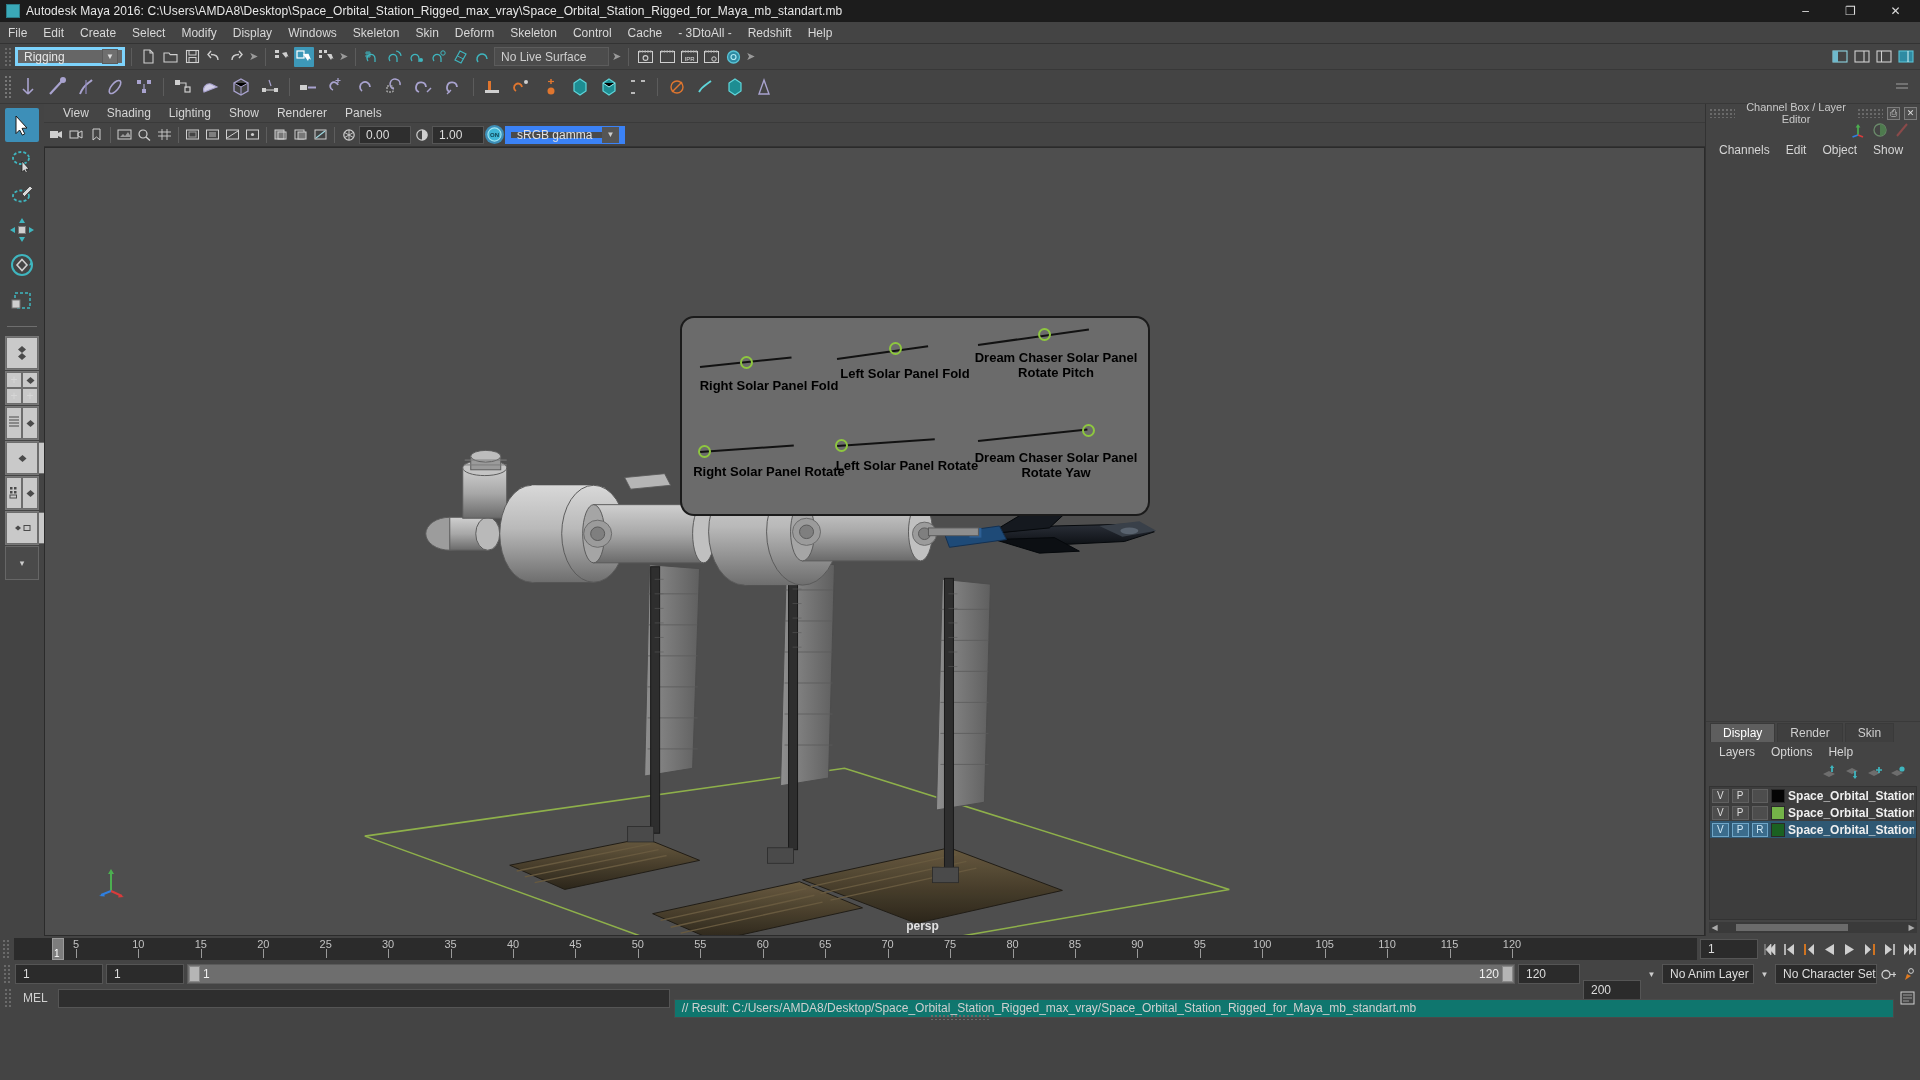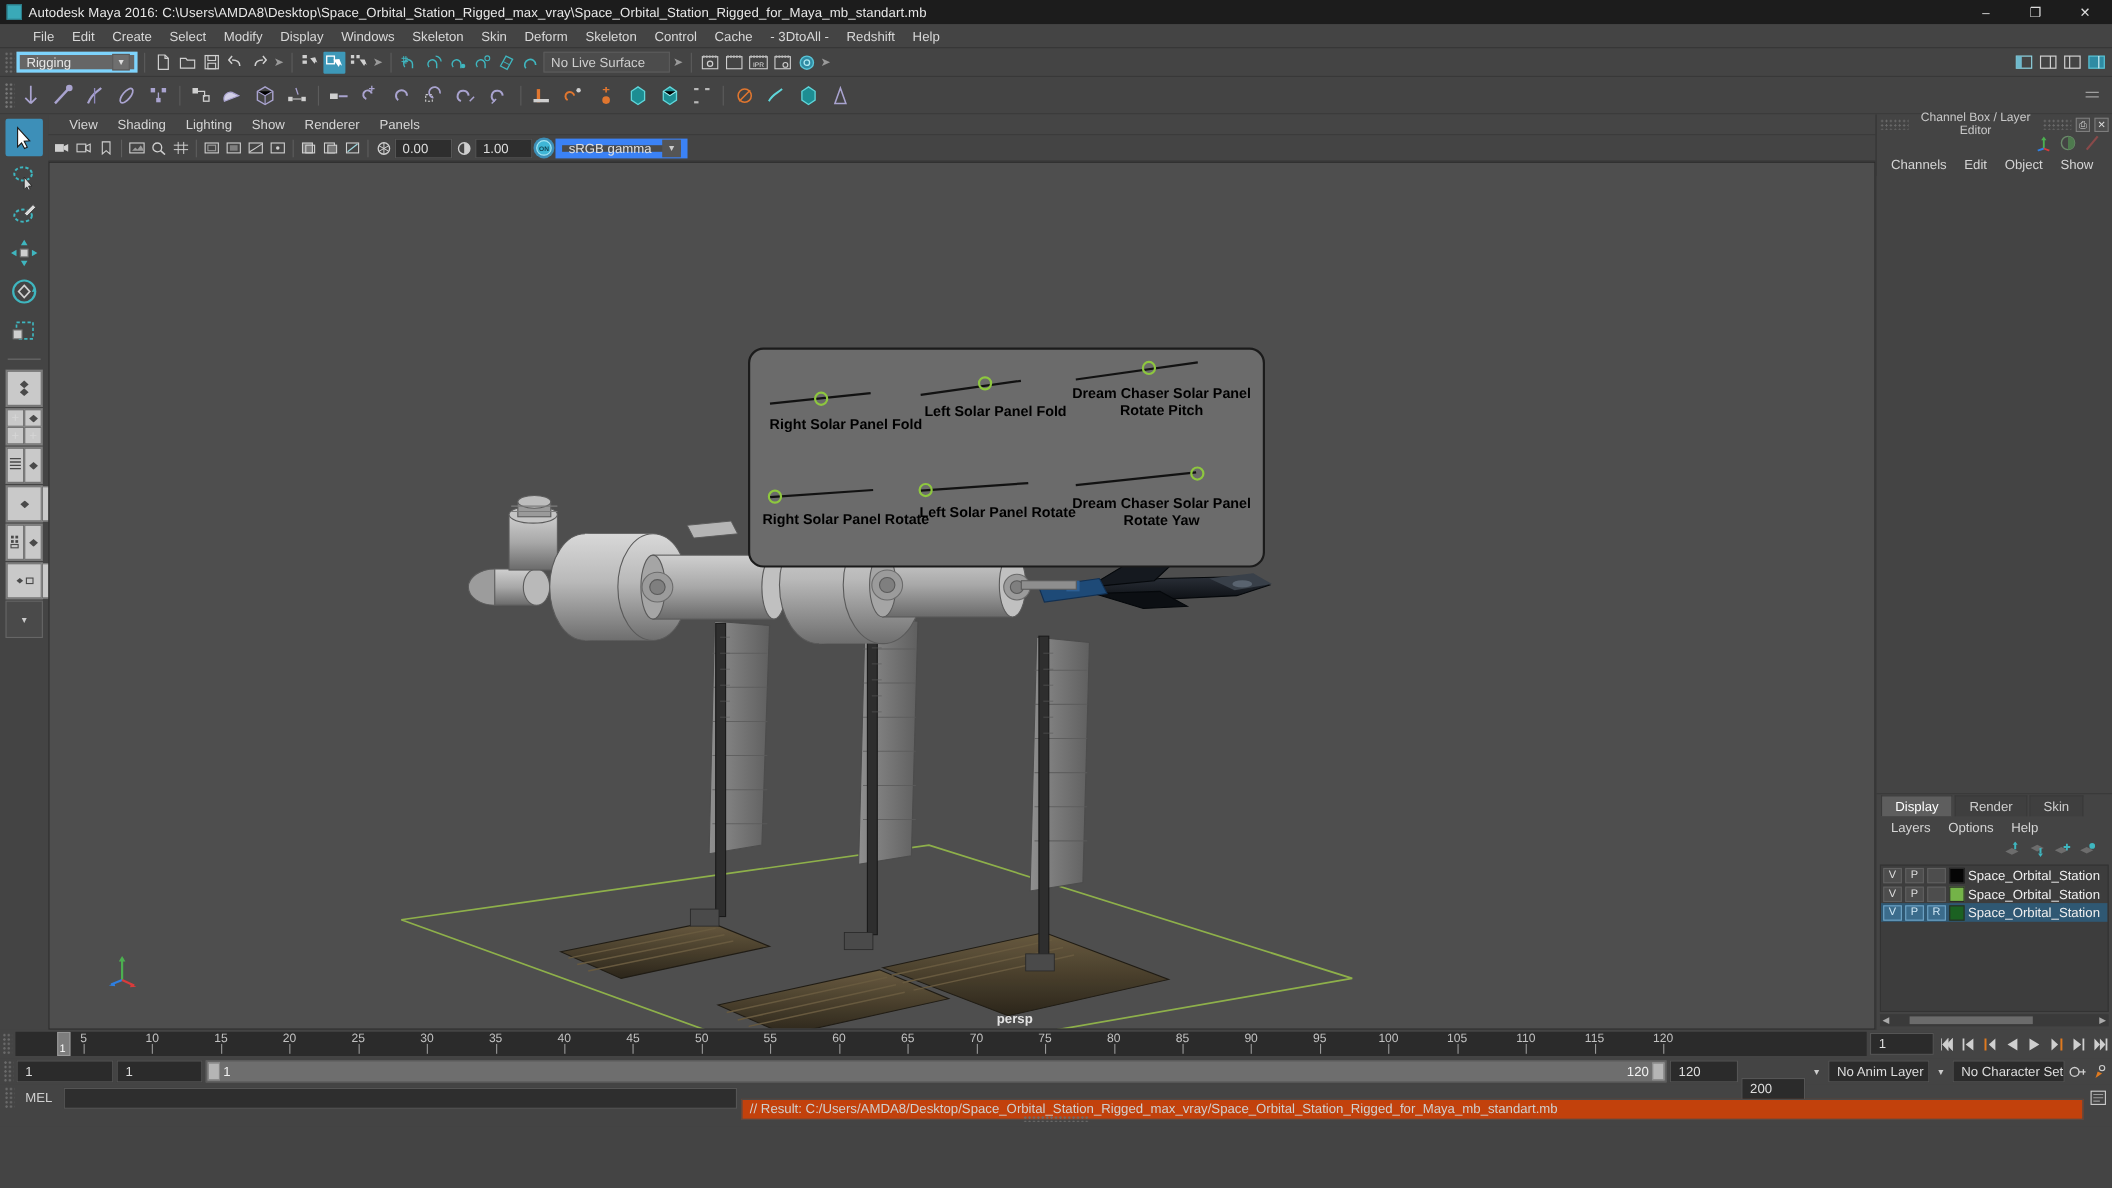--- a/index.html
+++ b/index.html
@@ -7,21 +7,21 @@
   body { font-family:"Liberation Sans", sans-serif; font-size:12px; color:#d6d6d6; -webkit-font-smoothing:antialiased; }
 
   
   #titlebar { height:22px; background:#1c1c1c; display:flex; align-items:center; padding:0 2px; }
   #titlebar .app-ico { width:14px;height:14px;margin:0 6px 0 4px;background:#3aa9b8;border:1px solid #2c7d89;flex:none;}
   #titlebar .ttl { font-size:12px; color:#e8e8e8; white-space:nowrap; letter-spacing:.1px;}
   #titlebar .wbtns { margin-left:auto; display:flex; }
   #titlebar .wbtn { width:45px;height:22px;display:flex;align-items:center;justify-content:center;color:#ddd;font-size:12px; }
 
   
-  #menubar { height:22px; background:#444444; display:flex; align-items:center; padding-left:22px; border-bottom:1px solid #333;}
+  #menubar { height:22px; background:#444444; display:flex; align-items:center; padding-left:0; border-bottom:1px solid #333;}
   #menubar .mi { padding:2px 8px; font-size:12px; color:#d8d8d8; white-space:nowrap; }
 
   
   #statusrow { height:26px; background:#444; display:flex; align-items:center; gap:2px; padding:0 4px; border-bottom:1px solid #383838;}
   .grip { width:9px; height:20px; flex:none;
           background-image:radial-gradient(circle, #6a6a6a 1px, transparent 1.2px);
           background-size:4px 4px; }
   .sep { width:1px;height:18px;background:#5c5c5c;margin:0 4px;flex:none;}
   .arrowtab { width:11px;height:18px;flex:none;display:flex;align-items:center;justify-content:center;color:#9a9a9a;font-size:11px;}
   .menuselect { height:19px; background:#666; border:3px solid #7dd3fc; color:#e6e6e6; display:flex; align-items:center;
@@ -88,21 +88,21 @@
   .letab.active{background:#5e5e5e;color:#fff;}
   #lemenu{height:20px;display:flex;align-items:center;gap:2px;padding-left:6px;}
   #lemenu .mi{padding:1px 7px;font-size:12px;color:#d5d5d5;}
   #letoolbar{height:22px;display:flex;align-items:center;justify-content:flex-end;gap:7px;padding-right:14px;}
   #layerlist{flex:1;background:#3d3d3d;border:1px solid #333;margin:2px 3px;overflow:hidden;}
   .layerrow{height:17px;display:flex;align-items:center;gap:3px;padding:0 2px;}
   .layerrow.sel{background:#2f5873;}
   .lchk{width:17px;height:14px;background:#4d4d4d;border:1px solid #606060;display:flex;align-items:center;justify-content:center;font-size:10px;color:#ddd;}
   .layerrow.sel .lchk{background:#3b6c8c;border-color:#6fa6c8;color:#cfe7f5;}
   .lswatch{width:14px;height:14px;border:1px solid #2a2a2a;}
-  .lname{font-size:12px;color:#efefef;white-space:nowrap;overflow:hidden;}
+  .lname{font-size:12px;color:#efefef;white-space:nowrap;overflow:hidden;font-weight:bold;}
   #lescroll{height:11px;margin:0 3px 3px;background:#3a3a3a;display:flex;align-items:center;}
   #lescroll .bar{height:7px;background:#6b6b6b;margin-left:16px;width:112px;}
   #lescroll .ar{width:11px;text-align:center;font-size:8px;color:#aaa;}
 
   
   #timerow{height:26px;background:#444;display:flex;align-items:center;gap:3px;padding:0 2px;}
   #timeslider{flex:1;height:22px;background:#2b2b2b;position:relative;overflow:hidden;}
   .ttick{position:absolute;top:11px;width:1px;height:9px;background:#9a9a9a;}
   .tlab{position:absolute;top:0px;font-size:11px;color:#c2c2c2;transform:translateX(-50%);}
   #tcursor{position:absolute;top:0;width:12px;height:22px;background:#7d7d7d;border:1px solid #9a9a9a;}
@@ -115,21 +115,21 @@
   .rfield{height:20px;background:#2b2b2b;border:1px solid #555;color:#ddd;display:flex;align-items:center;padding-left:7px;font-size:12px;flex:none;}
   #rangebar{flex:1;height:20px;background:#6e6e6e;border:1px solid #5a5a5a;display:flex;align-items:center;justify-content:space-between;padding:0 1px;}
   .rgrip{width:11px;height:16px;background:#b5b5b5;border:1px solid #888;flex:none;}
   #rangebar .rv{font-size:12px;color:#f0f0f0;padding:0 3px;}
   .ddbtn{width:15px;height:20px;display:flex;align-items:center;justify-content:center;font-size:8px;color:#ccc;flex:none;}
 
   
   #melrow{height:24px;background:#444;display:flex;align-items:center;gap:4px;padding:0 4px;}
   #melrow .lbl{font-size:12px;color:#d0d0d0;padding:0 6px;}
   #melinput{width:612px;height:19px;background:#2e2e2e;border:1px solid #555;flex:none;}
-  #melresult{flex:1;height:19px;background:#c2410c;border:1px solid #4a4a4a;display:flex;align-items:center;padding-left:7px;font-size:12px;color:#cfcfcf;overflow:hidden;white-space:nowrap;margin-top:20px;}
+  #melresult{flex:1;height:19px;background:#0f766e;border:1px solid #4a4a4a;display:flex;align-items:center;padding-left:7px;font-size:12px;color:#cfcfcf;overflow:hidden;white-space:nowrap;margin-top:20px;}
   #melrow .ico{width:18px;height:18px;display:flex;align-items:center;justify-content:center;}
 
   #bottomgrip{height:14px;background:#444;display:flex;align-items:center;justify-content:center;}
   #bottomgrip .g{width:60px;height:6px;background-image:radial-gradient(circle,#6a6a6a 1px,transparent 1.2px);background-size:4px 4px;}
 </style>
 </head>
 <body>
 
 <div id="titlebar">
   <div class="app-ico"></div>

